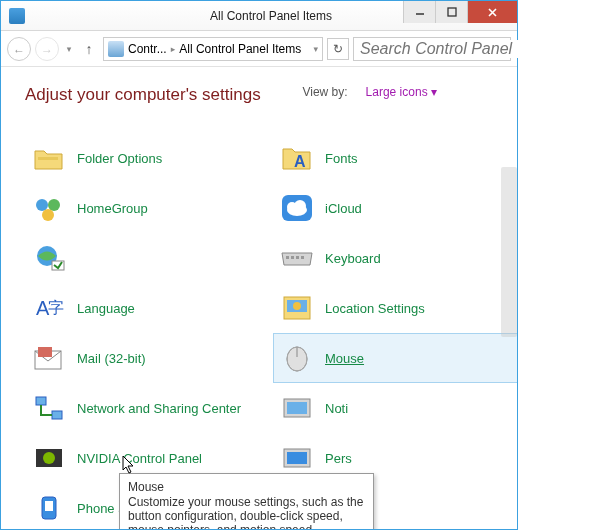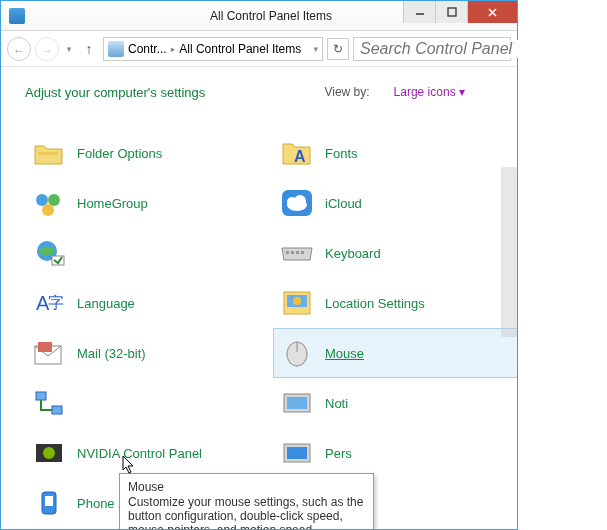--- a/index.html
+++ b/index.html
@@ -16,22 +16,22 @@
   .nav-circle { width: 24px; height: 24px; border: 1px solid #ccc; border-radius: 50%; display:flex;align-items:center;justify-content:center;color:#999;font-size:12px; }
   .nav-drop { width:12px; color:#888; font-size:9px; text-align:center; }
   .nav-up { width: 20px; height: 20px; display:flex;align-items:center;justify-content:center;color:#555;font-size:14px; }
   .addr { flex:1; height:24px; border:1px solid #ccc; display:flex;align-items:center; padding:0 4px; gap:4px; font-size:12px; }
   .addr-icn { width:16px;height:16px;background:linear-gradient(#c8e0f5,#6aa5d5);border-radius:2px; }
   .addr-sep { color:#888; font-size:9px; }
   .addr-refresh { width:22px;height:22px;border:1px solid #ccc;display:flex;align-items:center;justify-content:center;color:#555;font-size:12px; }
   .search { width:158px; height:24px; border:1px solid #ccc; display:flex;align-items:center; padding:0 6px; gap:4px; }
   .search input { flex:1; border:none; outline:none; font-size:16px; color:#888; font-style: italic; }
   .content { position:relative; height: calc(100% - 66px); padding: 18px 0 0 24px; overflow:hidden; }
-  .heading { color:#15803d; font-size:13px; }
-  .viewby { position:absolute; right:52px; top:18px; font-size:12px; color:#555; display:flex; gap:24px; align-items:center; }
+  .heading { color:#7f1d1d; font-size:17px; }
+  .viewby { position:absolute; right:80px; top:18px; font-size:12px; color:#555; display:flex; gap:18px; align-items:center; }
   .viewby a { color:#a21caf; text-decoration:none; }
   .items { margin-top: 28px; display:grid; grid-template-columns: 248px 248px; grid-auto-rows: 50px; gap: 0px 0; }
   .item { display:flex; align-items:center; gap:10px; padding:4px 6px; }
   .item.hover { background:#e7f3fb; border:1px solid #a7d3f0; padding:3px 5px; }
   .item .icn { width:36px; height:36px; display:flex;align-items:center;justify-content:center; }
   .item .lbl { color:#178a46; font-size:13px; }
   .item.hover .lbl { text-decoration: underline; }
   .tooltip { position:absolute; left:118px; top:406px; width:255px; background:#fff; border:1px solid #999; padding:6px 8px; font-size:12px; color:#333; box-shadow:2px 2px 4px rgba(0,0,0,0.2); z-index:5; }
   .tooltip-title { font-weight: normal; margin-bottom: 1px; }
   .cursor { position:absolute; left:119px; top:388px; z-index:6; }
@@ -194,20 +194,21 @@
           <div class="lbl">Mouse</div>
         </div>
         <div class="item">
           <div class="icn">
             <svg width="34" height="30">
               <rect x="4" y="4" width="10" height="8" fill="#6ab0e8" stroke="#2a5fc0"></rect>
               <rect x="20" y="18" width="10" height="8" fill="#6ab0e8" stroke="#2a5fc0"></rect>
               <path d="M9 12 L9 22 L20 22" stroke="#2a8a2a" stroke-width="2" fill="none"></path>
             </svg>
           </div>
+          <div class="lbl">Network and Sharing Center</div>
         </div>
         <div class="item">
           <div class="icn">
             <svg width="34" height="30">
               <rect x="4" y="6" width="26" height="18" fill="#d5d5d5" stroke="#888"></rect>
               <rect x="7" y="9" width="20" height="12" fill="#6ab0e8"></rect>
             </svg>
           </div>
           <div class="lbl">Noti</div>
         </div>

